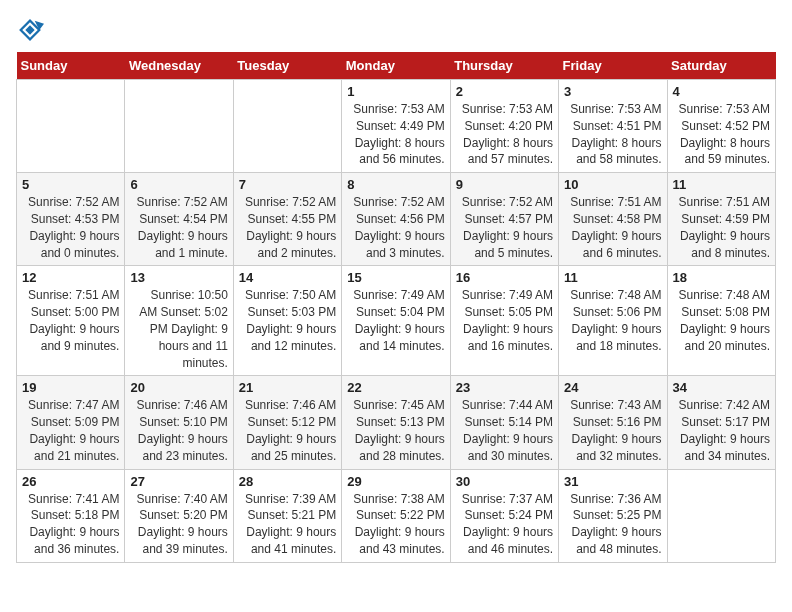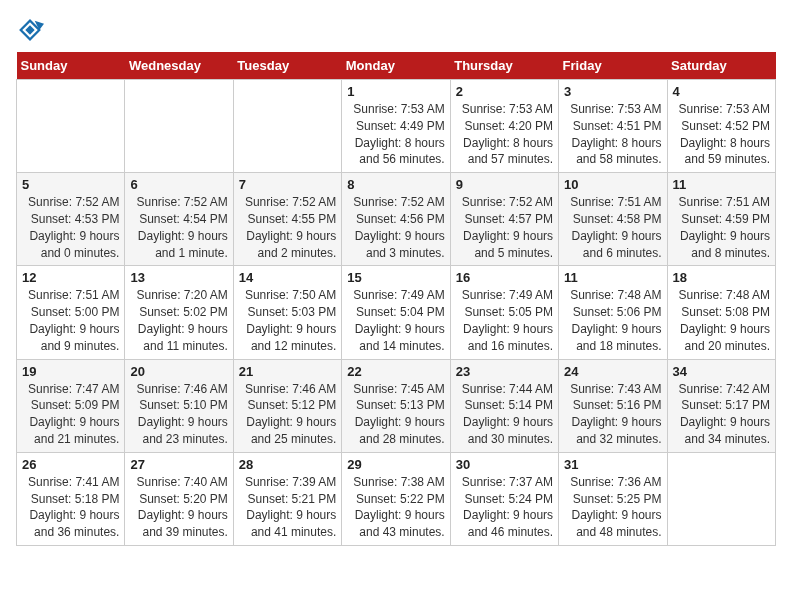--- a/index.html
+++ b/index.html
@@ -195,21 +195,21 @@
       </tr>
       <tr>
         <td>
           <span class="day-num">12</span>
           <div class="day-info">Sunrise: 7:51 AM
 Sunset: 5:00 PM
 Daylight: 9 hours and 9 minutes.</div>
         </td>
         <td>
           <span class="day-num">13</span>
-          <div class="day-info">Sunrise: 7:20 AM
+          <div class="day-info">Sunrise: 10:50 AM
 Sunset: 5:02 PM
 Daylight: 9 hours and 11 minutes.</div>
         </td>
         <td>
           <span class="day-num">14</span>
           <div class="day-info">Sunrise: 7:50 AM
 Sunset: 5:03 PM
 Daylight: 9 hours and 12 minutes.</div>
         </td>
         <td>

